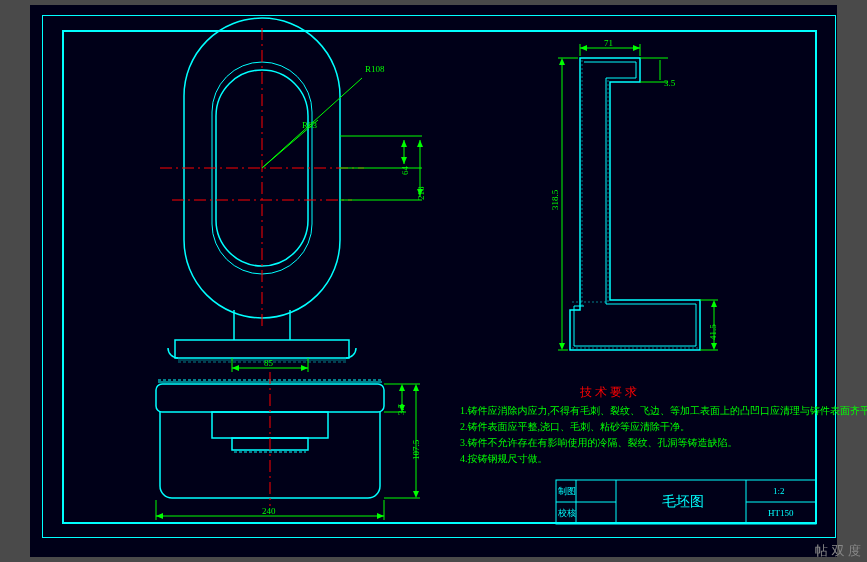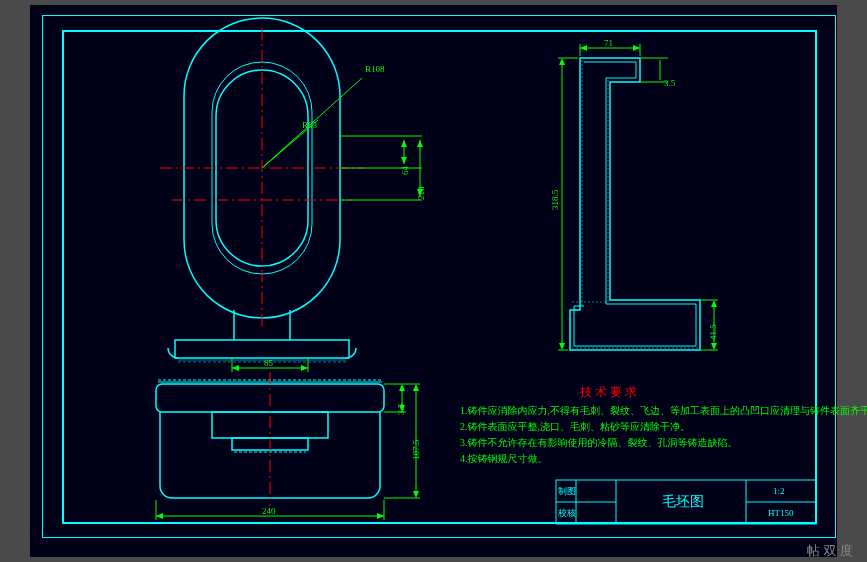--- a/index.html
+++ b/index.html
@@ -41,21 +41,21 @@
   .green { stroke: #00ff00; fill: none; stroke-width: 1; }
   .red-dash { stroke: #ff0000; fill: none; stroke-width: 1; stroke-dasharray: 12 4 2 4; }
   .hatch { stroke: #00ffff; stroke-width: 0.5; }
   .dim-text { fill: #00ff00; font-size: 9px; font-family: "SimSun", serif; }
   .note-text { fill: #00ff00; font-size: 10px; font-family: "SimSun", serif; }
   .note-title { fill: #ff0000; font-size: 12px; font-family: "SimSun", serif; }
   .title-text { fill: #00ffff; font-size: 14px; font-family: "SimSun", serif; }
   .title-small { fill: #00ffff; font-size: 9px; font-family: "SimSun", serif; }
   .watermark {
     position: absolute;
-    right: 14px;
+    right: 6px;
     bottom: 2px;
     color: #888;
     font-size: 13px;
     font-family: sans-serif;
   }
 </style>
 </head>
 <body>
 
 <div class="canvas"></div>

